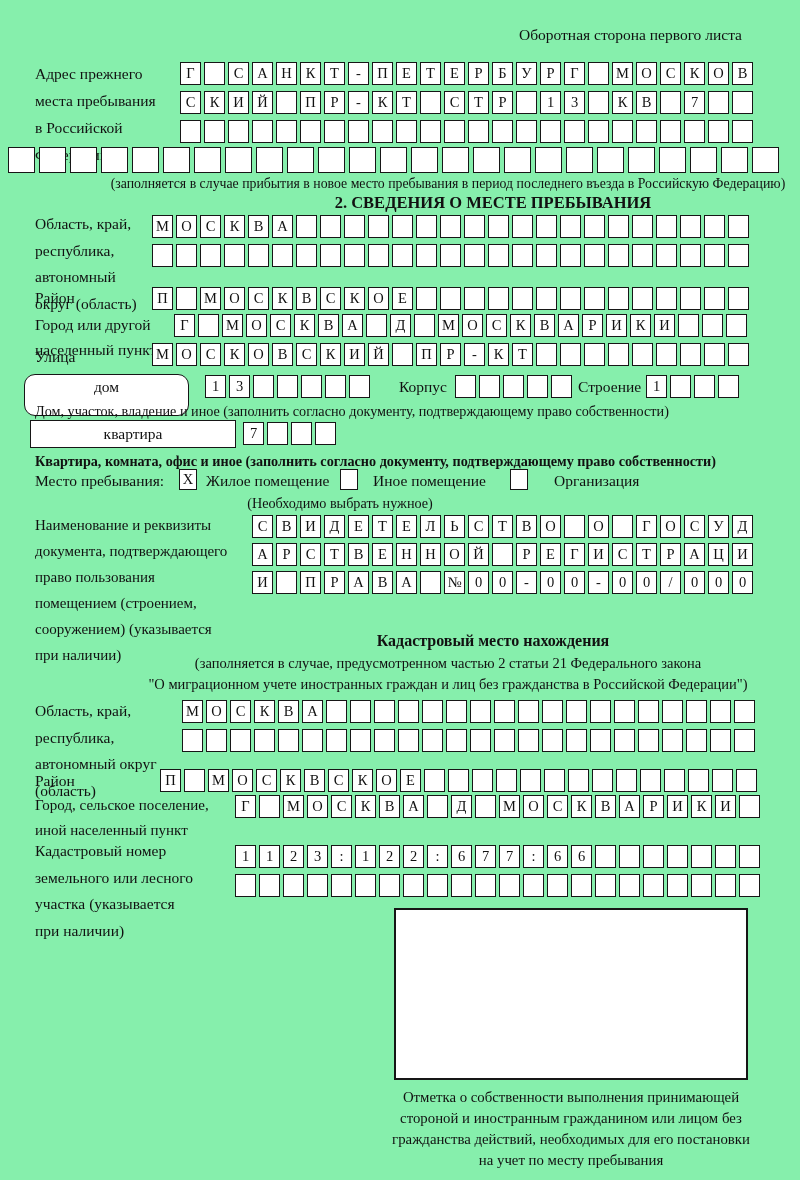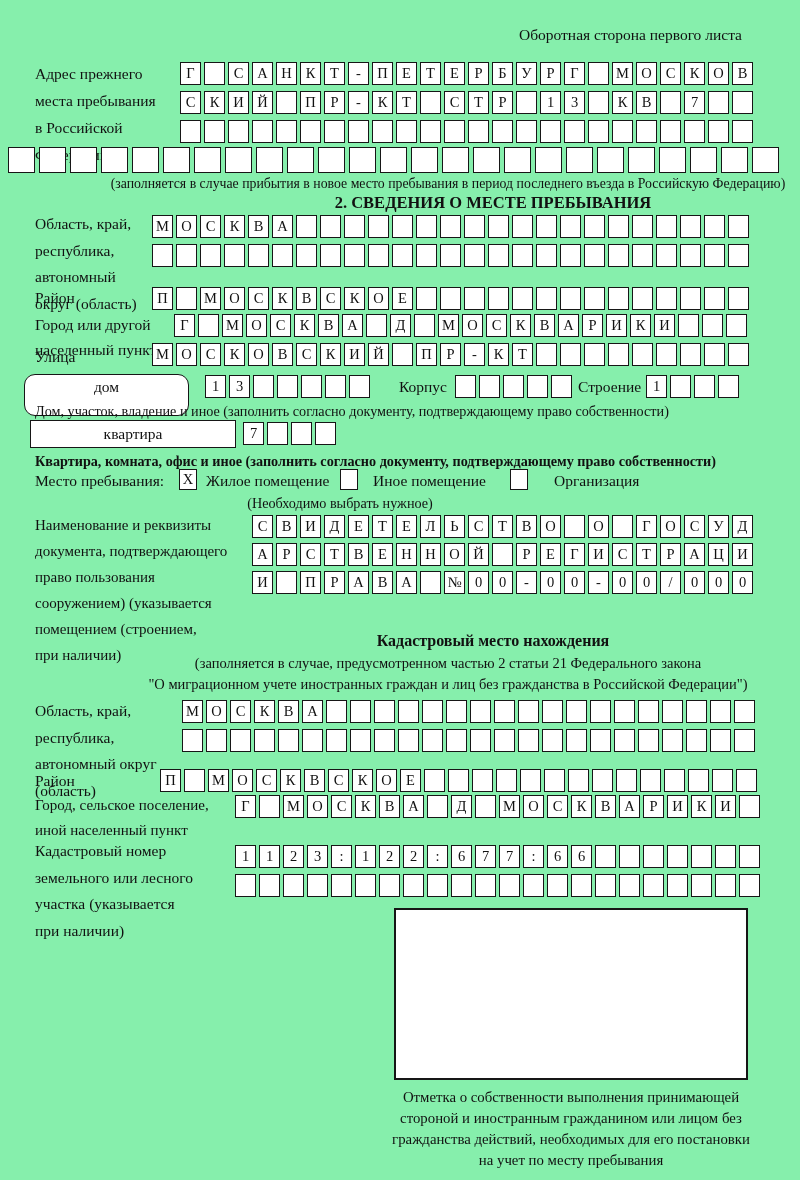--- a/index.html
+++ b/index.html
@@ -94,22 +94,22 @@
   <div class="checkbox" style="left:340px;top:469px;"></div>
   <div class="abs lbl" style="left:373px;top:468px;">Иное помещение</div>
   <div class="checkbox" style="left:510px;top:469px;"></div>
   <div class="abs lbl" style="left:554px;top:468px;">Организация</div>
   <div class="abs cap" style="left:160px;top:495px;width:360px;text-align:center;font-size:14.2px;">(Необходимо выбрать нужное)</div>
 
   <div class="abs lbl" style="left:35px;top:512px;line-height:26px;font-size:15px;">
     <div>Наименование и реквизиты</div>
     <div>документа, подтверждающего</div>
     <div>право пользования</div>
+    <div>помещением (строением,</div>
     <div>сооружением) (указывается</div>
-    <div>помещением (строением,</div>
     <div>при наличии)</div>
   </div>
   <div class="cellrow" style="left:252px;top:515px;"><span class="cell">С</span><span class="cell">В</span><span class="cell">И</span><span class="cell">Д</span><span class="cell">Е</span><span class="cell">Т</span><span class="cell">Е</span><span class="cell">Л</span><span class="cell">Ь</span><span class="cell">С</span><span class="cell">Т</span><span class="cell">В</span><span class="cell">О</span><span class="cell"></span><span class="cell">О</span><span class="cell"></span><span class="cell">Г</span><span class="cell">О</span><span class="cell">С</span><span class="cell">У</span><span class="cell">Д</span></div>
   <div class="cellrow" style="left:252px;top:543px;"><span class="cell">А</span><span class="cell">Р</span><span class="cell">С</span><span class="cell">Т</span><span class="cell">В</span><span class="cell">Е</span><span class="cell">Н</span><span class="cell">Н</span><span class="cell">О</span><span class="cell">Й</span><span class="cell"></span><span class="cell">Р</span><span class="cell">Е</span><span class="cell">Г</span><span class="cell">И</span><span class="cell">С</span><span class="cell">Т</span><span class="cell">Р</span><span class="cell">А</span><span class="cell">Ц</span><span class="cell">И</span></div>
   <div class="cellrow" style="left:252px;top:571px;"><span class="cell">И</span><span class="cell"></span><span class="cell">П</span><span class="cell">Р</span><span class="cell">А</span><span class="cell">В</span><span class="cell">А</span><span class="cell"></span><span class="cell">№</span><span class="cell">0</span><span class="cell">0</span><span class="cell">-</span><span class="cell">0</span><span class="cell">0</span><span class="cell">-</span><span class="cell">0</span><span class="cell">0</span><span class="cell">/</span><span class="cell">0</span><span class="cell">0</span><span class="cell">0</span></div>
 
   <div class="abs lbl bold center" style="top:628px;font-size:16px;">Кадастровый место нахождения</div>
   <div class="abs cap center" style="top:655px;font-size:14.5px;">(заполняется в случае, предусмотренном частью 2 статьи 21 Федерального закона</div>
   <div class="abs cap center" style="top:676px;font-size:14.5px;">"О миграционном учете иностранных граждан и лиц без гражданства в Российской Федерации")</div>
 

